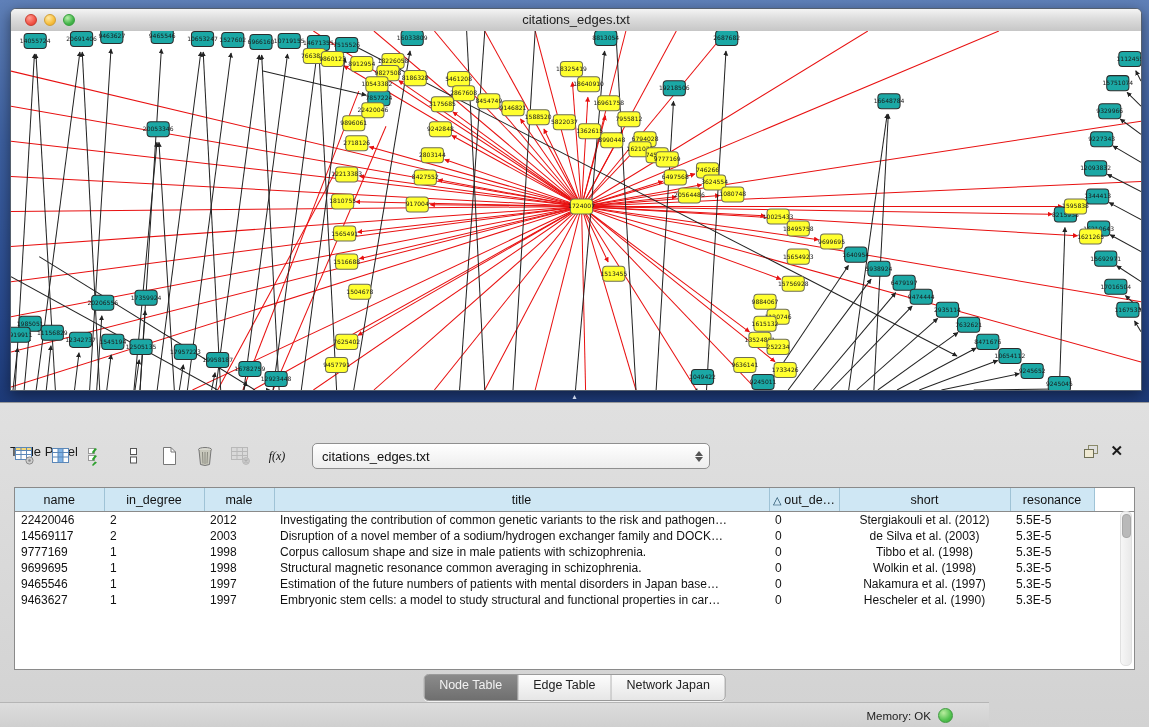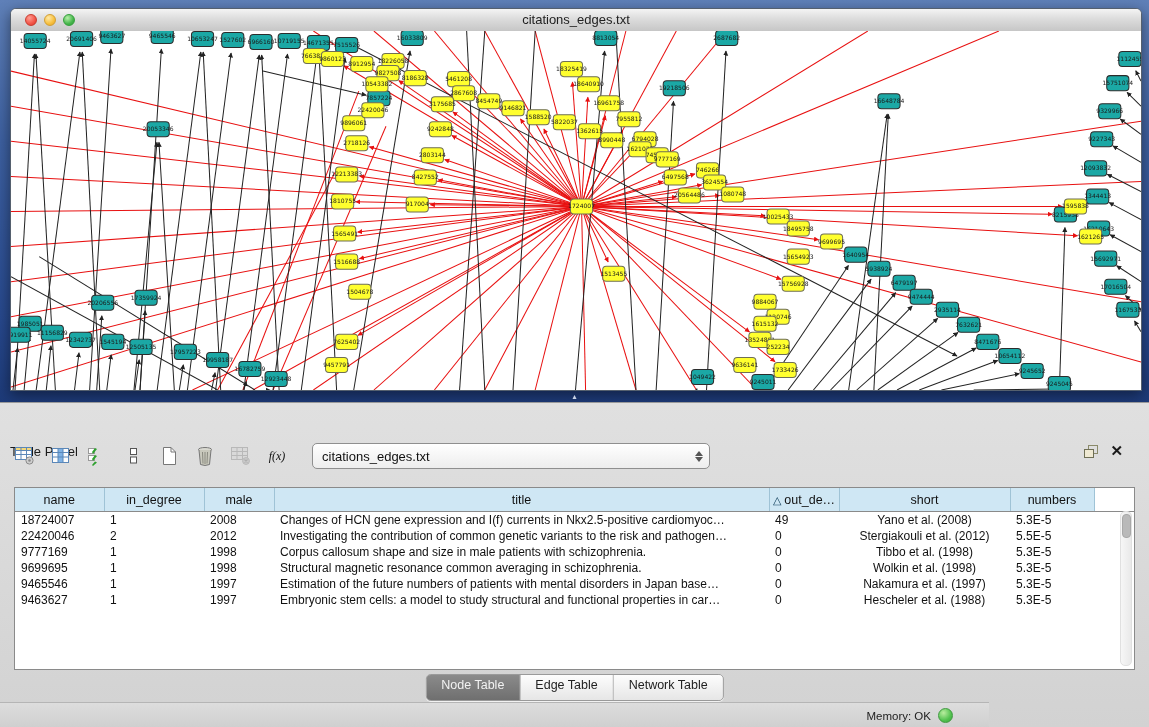--- a/index.html
+++ b/index.html
@@ -778,43 +778,43 @@
           <col style="width: 42px;">
         </colgroup>
       <thead>
           <tr>
             <th>name</th>
             <th>in_degree</th>
             <th>male</th>
             <th>title</th>
             <th><span class="sortg">△</span>out_de…</th>
             <th>short</th>
-            <th>numbers</th>
+            <th>resonance</th>
             <th class="filler"></th>
           </tr>
         </thead>
       <tbody>
-          <tr>
-            <td>18724007</td>
-            <td>1</td>
-            <td>2008</td>
-            <td>Changes of HCN gene expression and I(f) currents in Nkx2.5-positive cardiomyoc…</td>
-            <td>49</td>
-            <td class="c">Yano et al. (2008)</td>
-            <td>5.3E-5</td>
-            <td></td>
-          </tr>
           <tr>
             <td>22420046</td>
             <td>2</td>
             <td>2012</td>
             <td>Investigating the contribution of common genetic variants to the risk and pathogen…</td>
             <td>0</td>
             <td class="c">Stergiakouli et al. (2012)</td>
             <td>5.5E-5</td>
+            <td></td>
+          </tr>
+          <tr>
+            <td>14569117</td>
+            <td>2</td>
+            <td>2003</td>
+            <td>Disruption of a novel member of a sodium/hydrogen exchanger family and DOCK…</td>
+            <td>0</td>
+            <td class="c">de Silva et al. (2003)</td>
+            <td>5.3E-5</td>
             <td></td>
           </tr>
           <tr>
             <td>9777169</td>
             <td>1</td>
             <td>1998</td>
             <td>Corpus callosum shape and size in male patients with schizophrenia.</td>
             <td>0</td>
             <td class="c">Tibbo et al. (1998)</td>
             <td>5.3E-5</td>
@@ -839,34 +839,34 @@
             <td class="c">Nakamura et al. (1997)</td>
             <td>5.3E-5</td>
             <td></td>
           </tr>
           <tr>
             <td>9463627</td>
             <td>1</td>
             <td>1997</td>
             <td>Embryonic stem cells: a model to study structural and functional properties in car…</td>
             <td>0</td>
-            <td class="c">Hescheler et al. (1988)</td>
+            <td class="c">Hescheler et al. (1990)</td>
             <td>5.3E-5</td>
             <td></td>
           </tr>
         </tbody>
     </table>
     <div class="vscroll">
       <div class="vthumb"></div>
     </div>
   </div>
 
   <div class="tabs">
       <span class="seg sel">Node Table</span>
       <span class="seg">Edge Table</span>
-      <span class="seg">Network Table</span>
+      <span class="seg">Network Japan</span>
     </div>
 
   <div class="statusbar">
     <span class="mem">Memory: OK</span>
     <span class="memdot"></span>
   </div>
 </div>
 
 </body></html>

